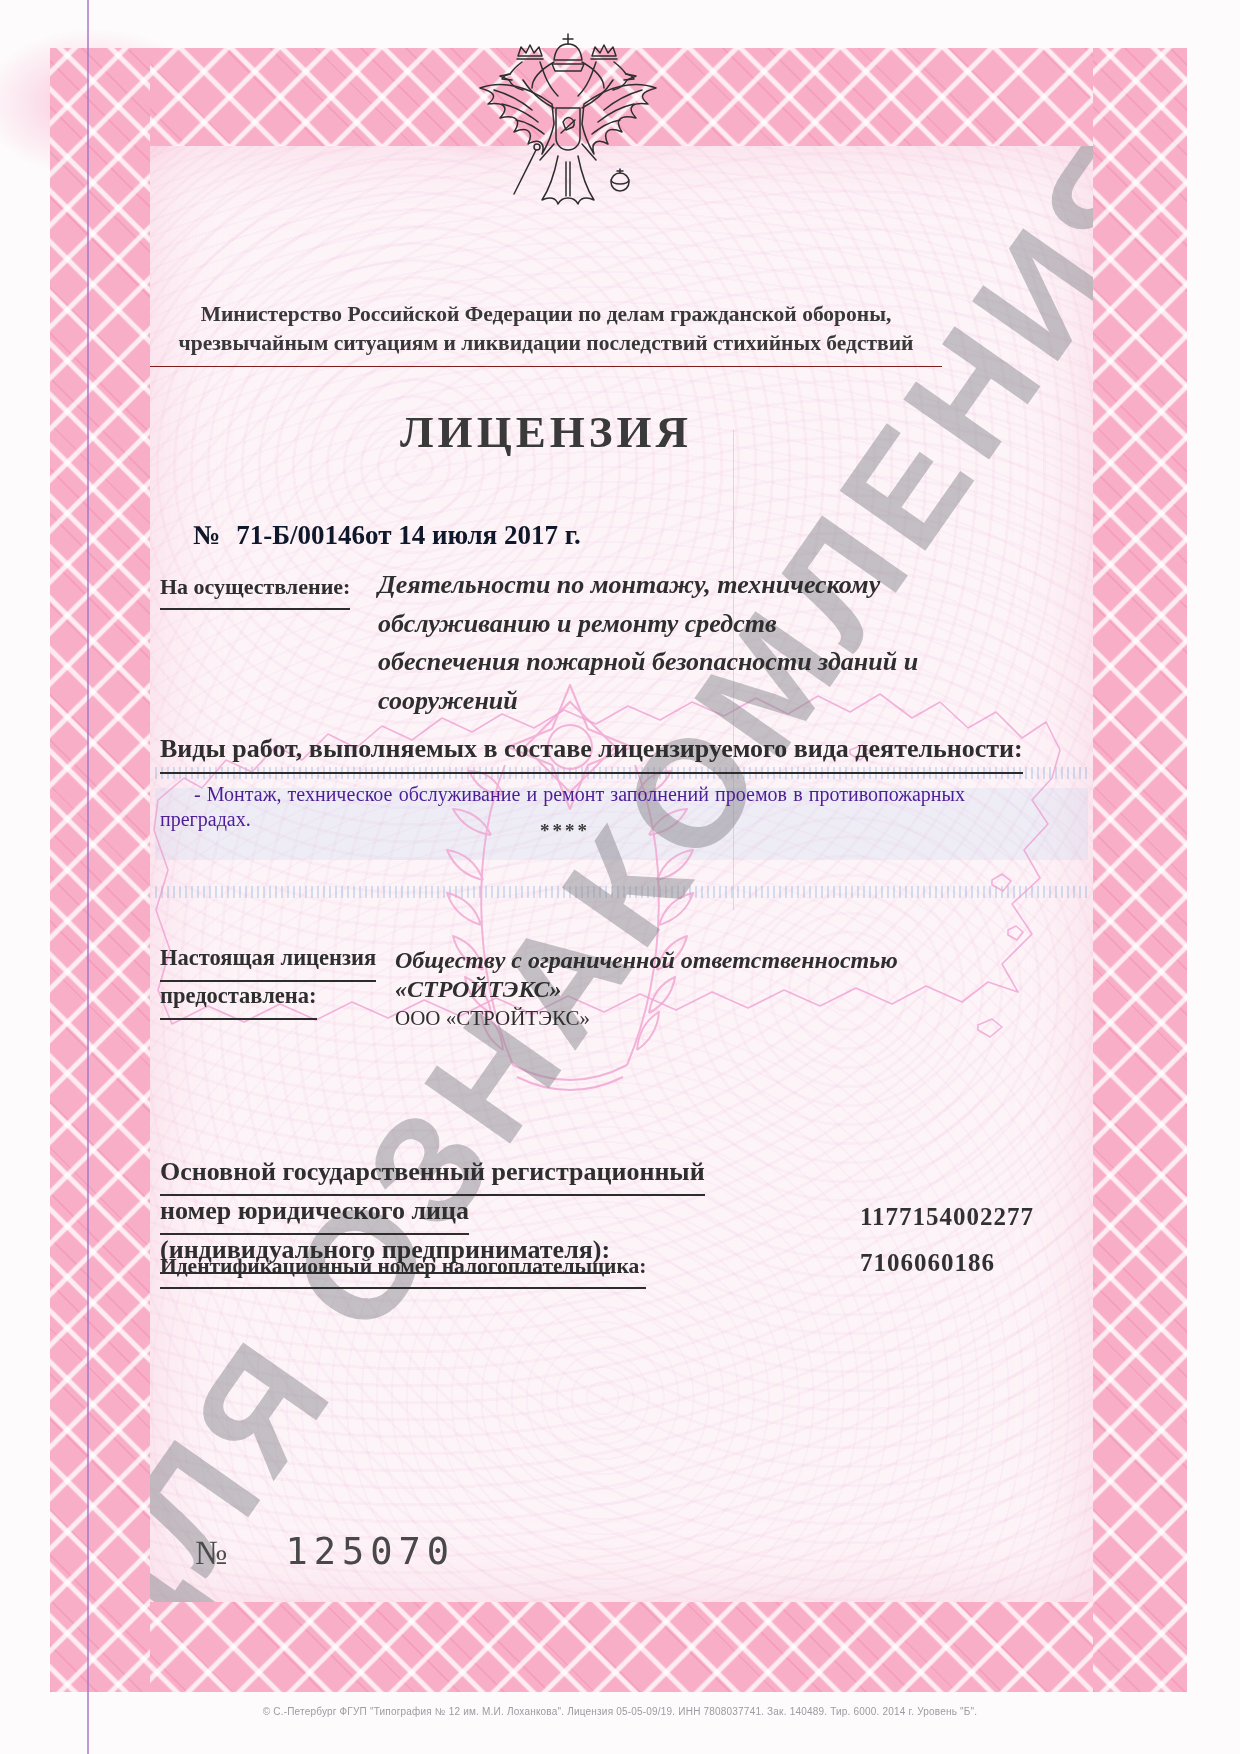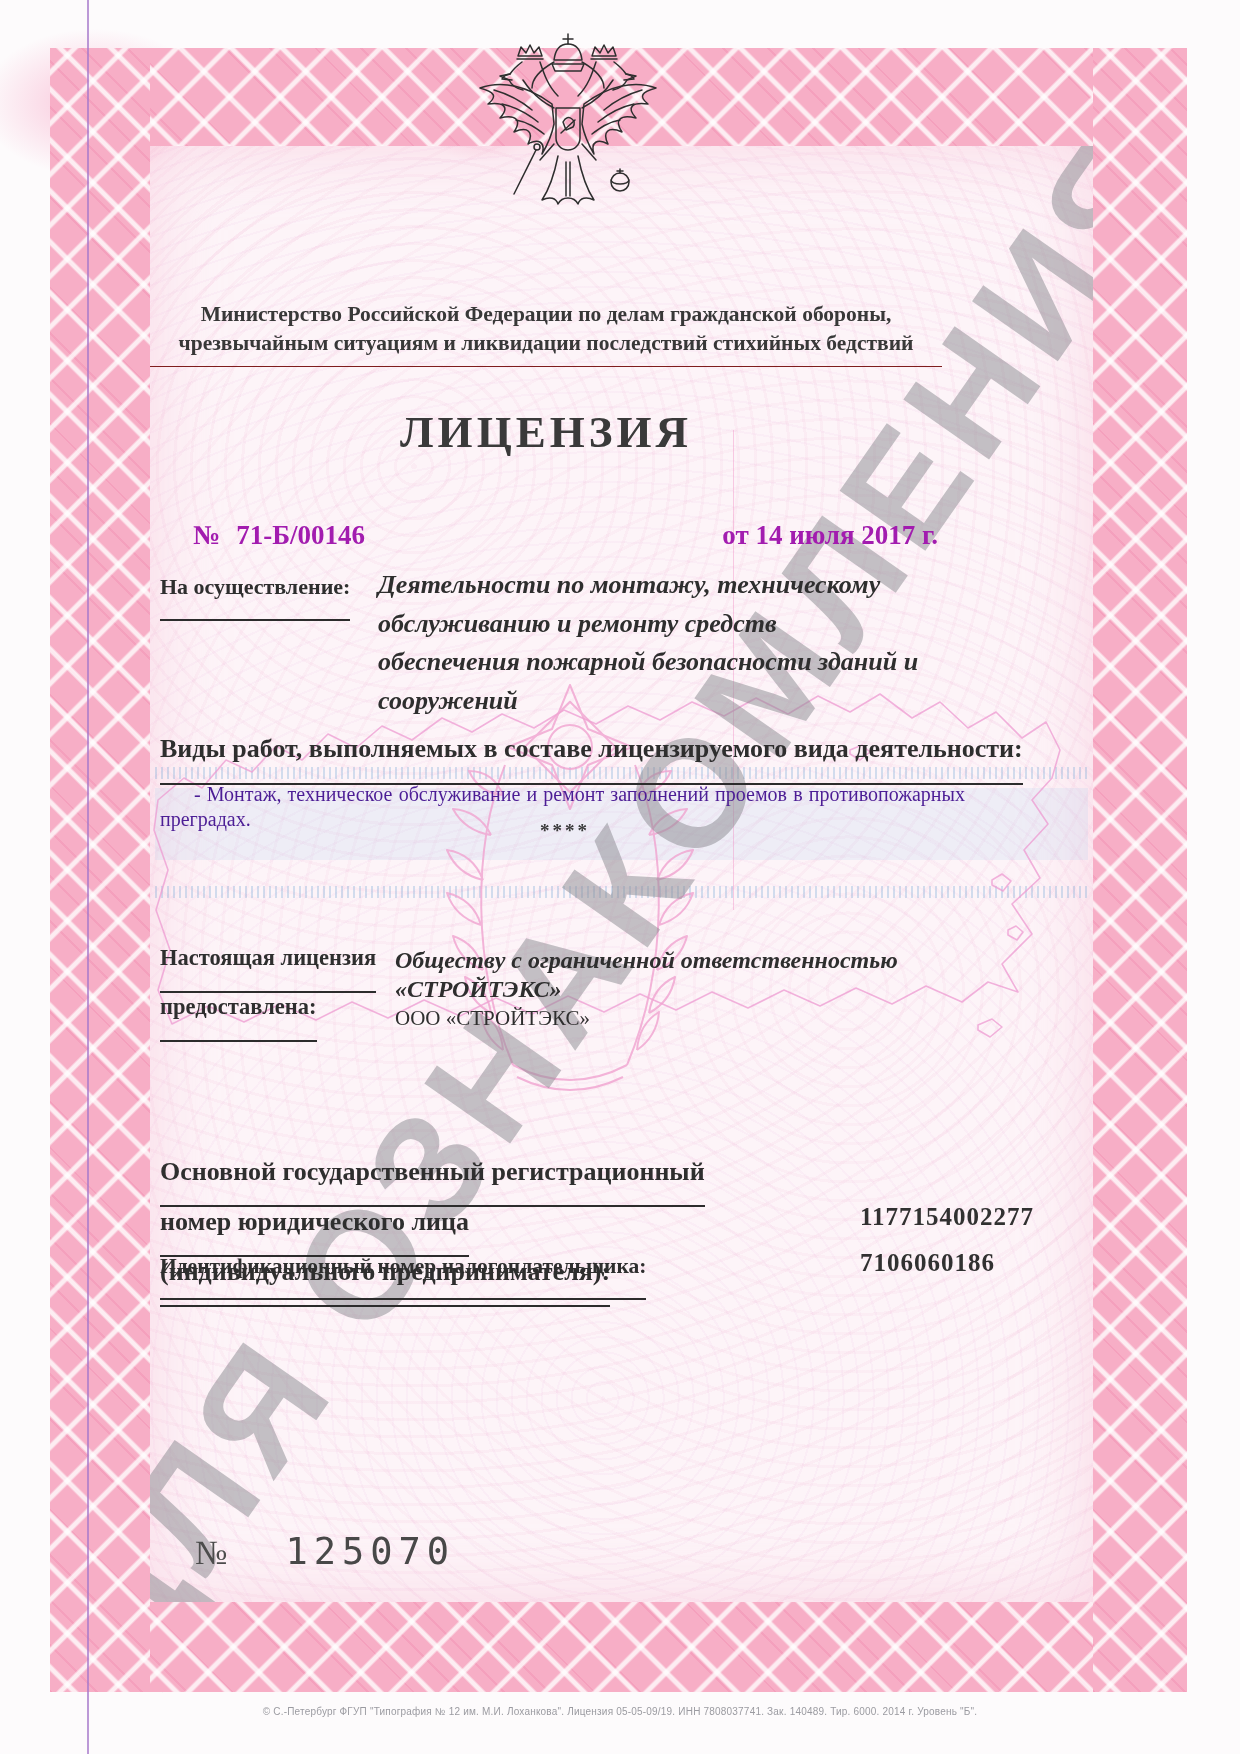--- a/index.html
+++ b/index.html
@@ -66,24 +66,24 @@
     left:150px; top:300px; width:792px; text-align:center;
     font-weight:700; font-size:21.5px; line-height:29px; color:#383838;
     padding-bottom:8px; border-bottom:1px solid #7f1d1d;
   }
   .title {
     left:150px; top:406px; width:792px; text-align:center;
     font-weight:700; font-size:45px; letter-spacing:4px; color:#3a3a3a;
   }
   .numrow {
     left:193px; top:520px; width:745px; display:flex;
-    justify-content:space-between; font-weight:700; font-size:27px; color:#a21caf;
+    font-weight:700; font-size:27px; color:#0f172a;
   }
   .num-prefix { margin-right:16px; }
-  .label-ul { display:inline-block; border-bottom:2.5px solid #2c2c2c; padding-bottom:19px; }
+  .label-ul { display:inline-block; border-bottom:2.5px solid #2c2c2c; padding-bottom:8px; }
   .activity-label { left:160px; top:574px; font-weight:700; font-size:22px; }
   .activity-text  { left:378px; top:566px; width:580px;
     font-style:italic; font-weight:700; font-size:26px; line-height:38.7px; }
   .activity-text div { white-space:nowrap; }
   .works-heading { left:160px; top:734px; font-weight:700; font-size:26px; white-space:nowrap; }
   .works-item { left:160px; top:782px; width:805px; font-size:20px; line-height:25px;
     text-align:justify; text-indent:34px; color:#4c1d95; }
   .works-sep { left:150px; top:820px; width:830px; text-align:center;
     font-weight:700; font-size:19px; letter-spacing:3px; color:#3a3a3a; }
   .grantee-label { left:160px; top:944px; font-weight:700; font-size:22.5px; line-height:28px; }

